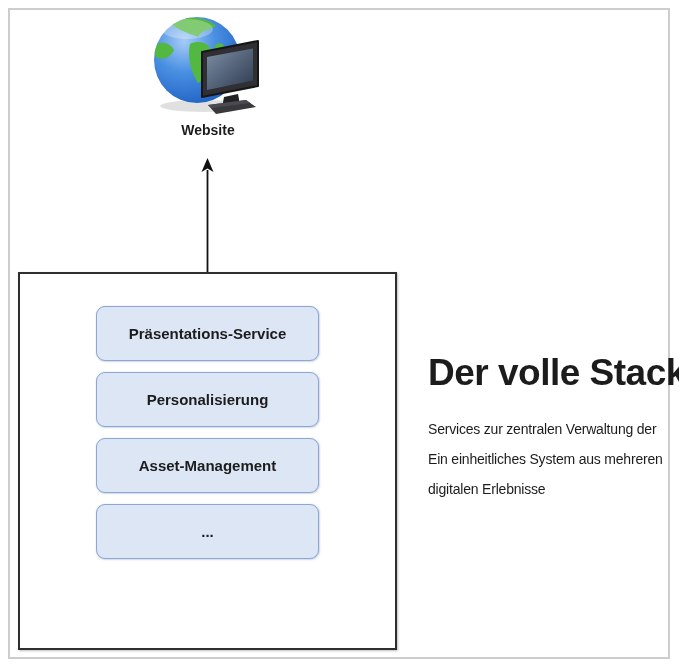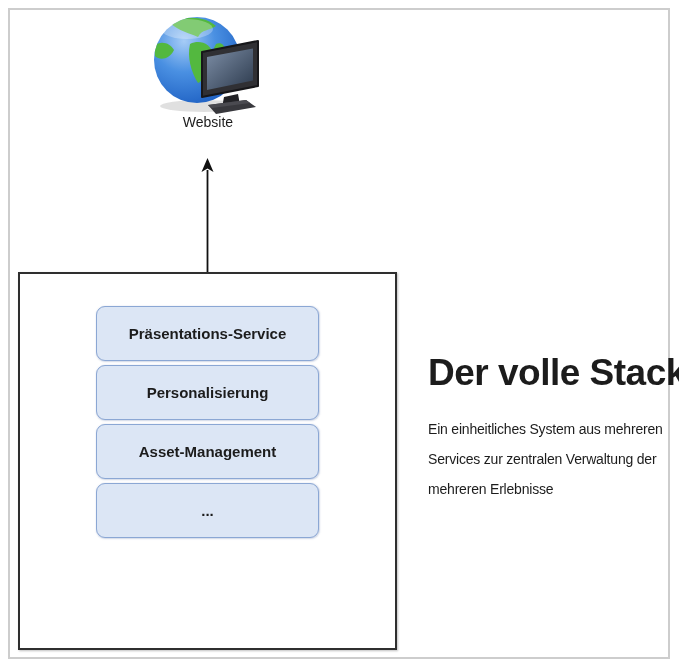--- a/index.html
+++ b/index.html
@@ -29,25 +29,25 @@
   .icon-wrap {
     position: absolute;
     left: 152px;
     top: 14px;
     width: 112px;
     height: 100px;
   }
   .website-label {
     position: absolute;
     left: 132px;
-    top: 114px;
+    top: 122px;
     width: 152px;
     text-align: center;
     font-size: 14px;
-    font-weight: 400;
+    font-weight: 700;
     white-space: nowrap;
     color: var(--text, #1c1c1c);
   }
   .arrow-svg {
     position: absolute;
     left: 199px;
     top: 158px;
     width: 17px;
     height: 114px;
   }
@@ -57,21 +57,21 @@
     top: 272px;
     width: 379px;
     height: 378px;
     box-sizing: border-box;
     border: 2px solid var(--box-border, #2f2f2f);
     background: #ffffff;
     box-shadow: 1px 1px 2px rgba(0,0,0,0.25);
     display: flex;
     flex-direction: column;
     align-items: center;
-    gap: 4px;
+    gap: 11px;
     padding-top: 32px;
   }
   .service-box {
     flex: none;
     width: 223px;
     height: 55px;
     box-sizing: border-box;
     border: 1.5px solid var(--service-border, #8ba7d4);
     background: var(--service-fill, #dce6f5);
     border-radius: 9px;
@@ -168,19 +168,19 @@
       <span>Asset-Management</span>
     </div>
     <div class="service-box">
       <span>...</span>
     </div>
   </div>
 
   <div class="right-block">
     <div class="stack-heading">Der volle Stack</div>
     <div class="stack-desc">
+      <div class="desc-line">Services zur zentralen Verwaltung der</div>
       <div class="desc-line">Ein einheitliches System aus mehreren</div>
-      <div class="desc-line">Services zur zentralen Verwaltung der</div>
-      <div class="desc-line">mehreren Erlebnisse</div>
+      <div class="desc-line">digitalen Erlebnisse</div>
     </div>
   </div>
 
 </div>
 
 </body></html>

